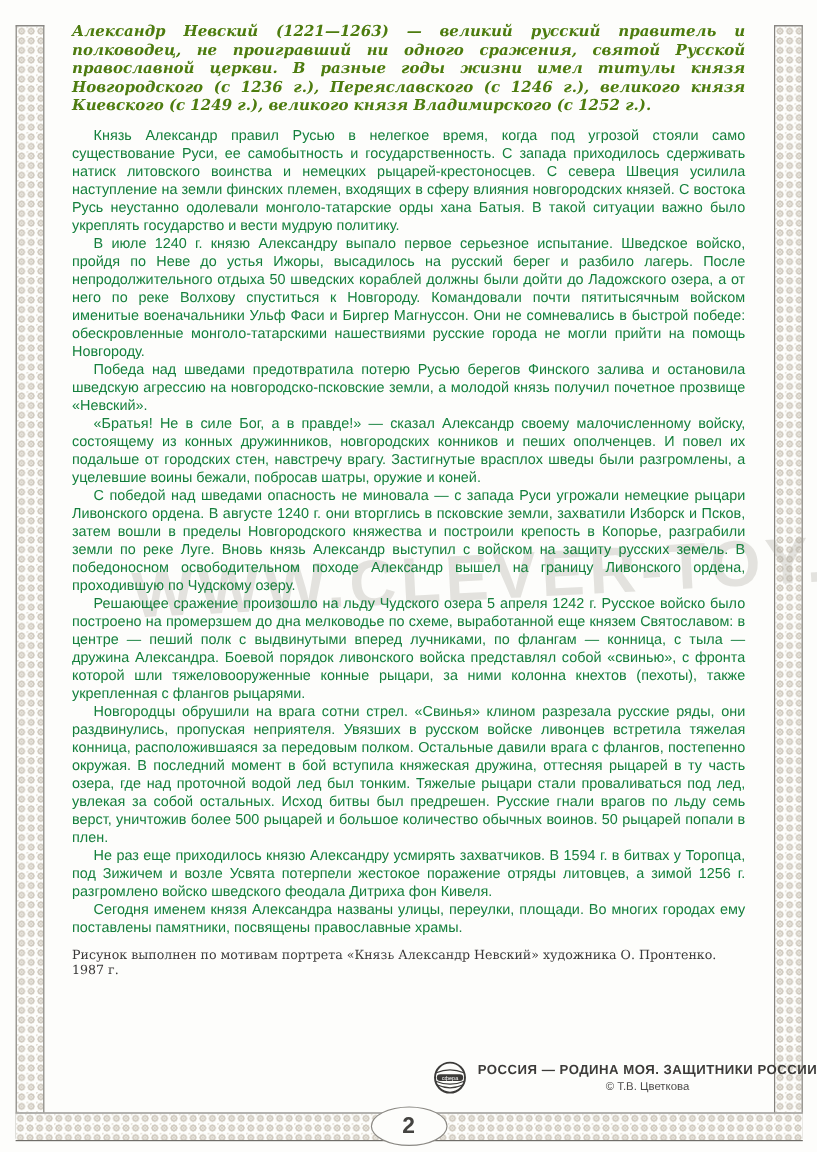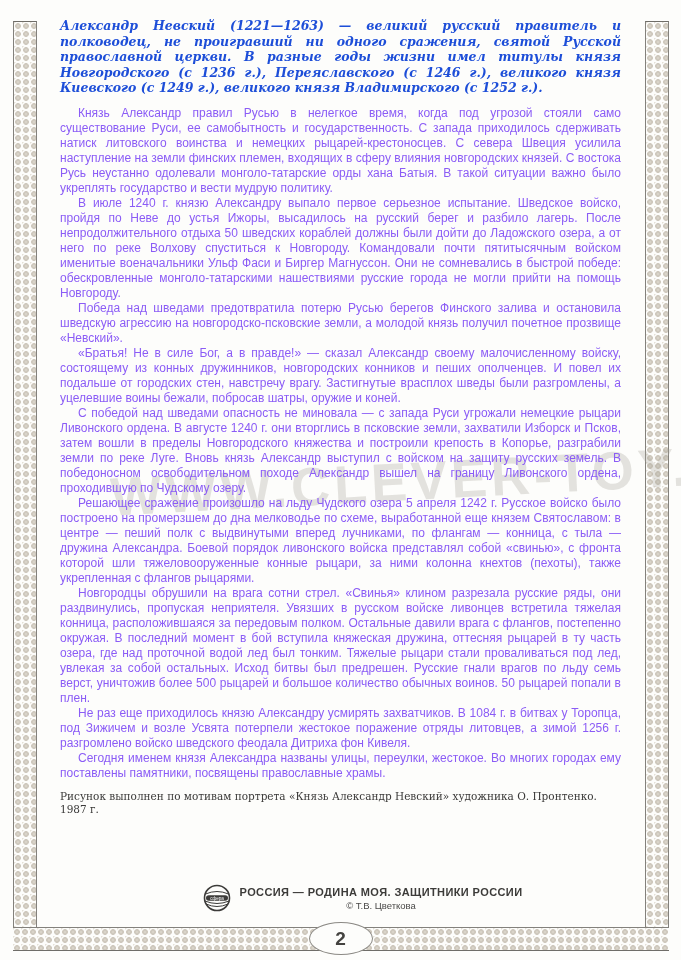--- a/index.html
+++ b/index.html
@@ -42,28 +42,28 @@
 
   
   .content{
     position:absolute;left:60px;top:18px;width:561px;
     color:#333231;
   }
   .intro{
     font-family:"DejaVu Serif","Liberation Serif",serif;
     font-style:italic;font-weight:bold;
     font-size:12.5px;line-height:15.5px;
-    text-align:justify;color:#1d4ed8;
+    text-align:justify;color:#4d7c0f;
     margin:0 0 10px 0;
   }
   .paragraphs p{
     margin:0;
     font-size:12px;line-height:15px;
     text-align:justify;text-indent:18px;
-    color:#8b5cf6;
+    color:#15803d;
   }
   .caption{
     font-family:"DejaVu Serif","Liberation Serif",serif;
     font-size:10.5px;line-height:13px;
     color:#3a3938;
     margin-top:9px;
   }
 
   
   .watermark{
@@ -71,21 +71,21 @@
     font-size:54px;font-weight:bold;letter-spacing:4px;
     color:rgba(168,164,156,0.30);
     transform:rotate(-3deg);
     white-space:nowrap;pointer-events:none;
     font-family:"Liberation Sans",sans-serif;
   }
 
   
   .footer{
     position:absolute;left:0;right:0;top:884px;
-    display:flex;align-items:center;justify-content:center;gap:9px;padding-left:44px;
+    display:flex;align-items:center;justify-content:flex-end;gap:9px;padding-left:44px;
   }
   .logo{width:28px;height:28px;flex:0 0 auto;}
   .footer-text{text-align:center;}
   .footer-series{
     font-size:11px;font-weight:bold;color:#3c3b39;letter-spacing:0.4px;
   }
   .footer-copy{
     font-size:9.5px;color:#4a4948;margin-top:2px;
   }
 </style>
@@ -103,22 +103,22 @@
   <div class="content">
     <p class="intro">Александр Невский (1221—1263) — великий русский правитель и полководец, не проигравший ни одного сражения, святой Русской православной церкви. В разные годы жизни имел титулы князя Новгородского (с 1236 г.), Переяславского (с 1246 г.), великого князя Киевского (с 1249 г.), великого князя Владимирского (с 1252 г.).</p>
     <div class="paragraphs">
         <p>Князь Александр правил Русью в нелегкое время, когда под угрозой стояли само существование Руси, ее самобытность и государственность. С запада приходилось сдерживать натиск литовского воинства и немецких рыцарей-крестоносцев. С севера Швеция усилила наступление на земли финских племен, входящих в сферу влияния новгородских князей. С востока Русь неустанно одолевали монголо-татарские орды хана Батыя. В такой ситуации важно было укреплять государство и вести мудрую политику.</p>
         <p>В июле 1240 г. князю Александру выпало первое серьезное испытание. Шведское войско, пройдя по Неве до устья Ижоры, высадилось на русский берег и разбило лагерь. После непродолжительного отдыха 50 шведских кораблей должны были дойти до Ладожского озера, а от него по реке Волхову спуститься к Новгороду. Командовали почти пятитысячным войском именитые военачальники Ульф Фаси и Биргер Магнуссон. Они не сомневались в быстрой победе: обескровленные монголо-татарскими нашествиями русские города не могли прийти на помощь Новгороду.</p>
         <p>Победа над шведами предотвратила потерю Русью берегов Финского залива и остановила шведскую агрессию на новгородско-псковские земли, а молодой князь получил почетное прозвище «Невский».</p>
         <p>«Братья! Не в силе Бог, а в правде!» — сказал Александр своему малочисленному войску, состоящему из конных дружинников, новгородских конников и пеших ополченцев. И повел их подальше от городских стен, навстречу врагу. Застигнутые врасплох шведы были разгромлены, а уцелевшие воины бежали, побросав шатры, оружие и коней.</p>
         <p>С победой над шведами опасность не миновала — с запада Руси угрожали немецкие рыцари Ливонского ордена. В августе 1240 г. они вторглись в псковские земли, захватили Изборск и Псков, затем вошли в пределы Новгородского княжества и построили крепость в Копорье, разграбили земли по реке Луге. Вновь князь Александр выступил с войском на защиту русских земель. В победоносном освободительном походе Александр вышел на границу Ливонского ордена, проходившую по Чудскому озеру.</p>
         <p>Решающее сражение произошло на льду Чудского озера 5 апреля 1242 г. Русское войско было построено на промерзшем до дна мелководье по схеме, выработанной еще князем Святославом: в центре — пеший полк с выдвинутыми вперед лучниками, по флангам — конница, с тыла — дружина Александра. Боевой порядок ливонского войска представлял собой «свинью», с фронта которой шли тяжеловооруженные конные рыцари, за ними колонна кнехтов (пехоты), также укрепленная с флангов рыцарями.</p>
         <p>Новгородцы обрушили на врага сотни стрел. «Свинья» клином разрезала русские ряды, они раздвинулись, пропуская неприятеля. Увязших в русском войске ливонцев встретила тяжелая конница, расположившаяся за передовым полком. Остальные давили врага с флангов, постепенно окружая. В последний момент в бой вступила княжеская дружина, оттесняя рыцарей в ту часть озера, где над проточной водой лед был тонким. Тяжелые рыцари стали проваливаться под лед, увлекая за собой остальных. Исход битвы был предрешен. Русские гнали врагов по льду семь верст, уничтожив более 500 рыцарей и большое количество обычных воинов. 50 рыцарей попали в плен.</p>
-        <p>Не раз еще приходилось князю Александру усмирять захватчиков. В 1084 г. в битвах у Торопца, под Зижичем и возле Усвята потерпели жестокое поражение отряды литовцев, а зимой 1256 г. разгромлено войско шведского феодала Дитриха фон Кивеля.</p>
-        <p>Сегодня именем князя Александра названы улицы, переулки, жестокое. Во многих городах ему поставлены памятники, посвящены православные храмы.</p>
+        <p>Не раз еще приходилось князю Александру усмирять захватчиков. В 1594 г. в битвах у Торопца, под Зижичем и возле Усвята потерпели жестокое поражение отряды литовцев, а зимой 1256 г. разгромлено войско шведского феодала Дитриха фон Кивеля.</p>
+        <p>Сегодня именем князя Александра названы улицы, переулки, площади. Во многих городах ему поставлены памятники, посвящены православные храмы.</p>
       </div>
     <div class="caption">Рисунок выполнен по мотивам портрета «Князь Александр Невский» художника О. Пронтенко. 1987 г.</div>
   </div>
 
   <div class="footer">
     <span class="logo">
       <svg viewBox="0 0 28 28" width="28" height="28">
         <circle cx="14" cy="14" r="12.5" fill="none" stroke="#3c3b39" stroke-width="1.6"></circle>
         <path d="M2.5 10 Q14 5 25.5 10" fill="none" stroke="#3c3b39" stroke-width="1"></path>
         <path d="M2 17 Q14 22 26 17" fill="none" stroke="#3c3b39" stroke-width="1"></path>

